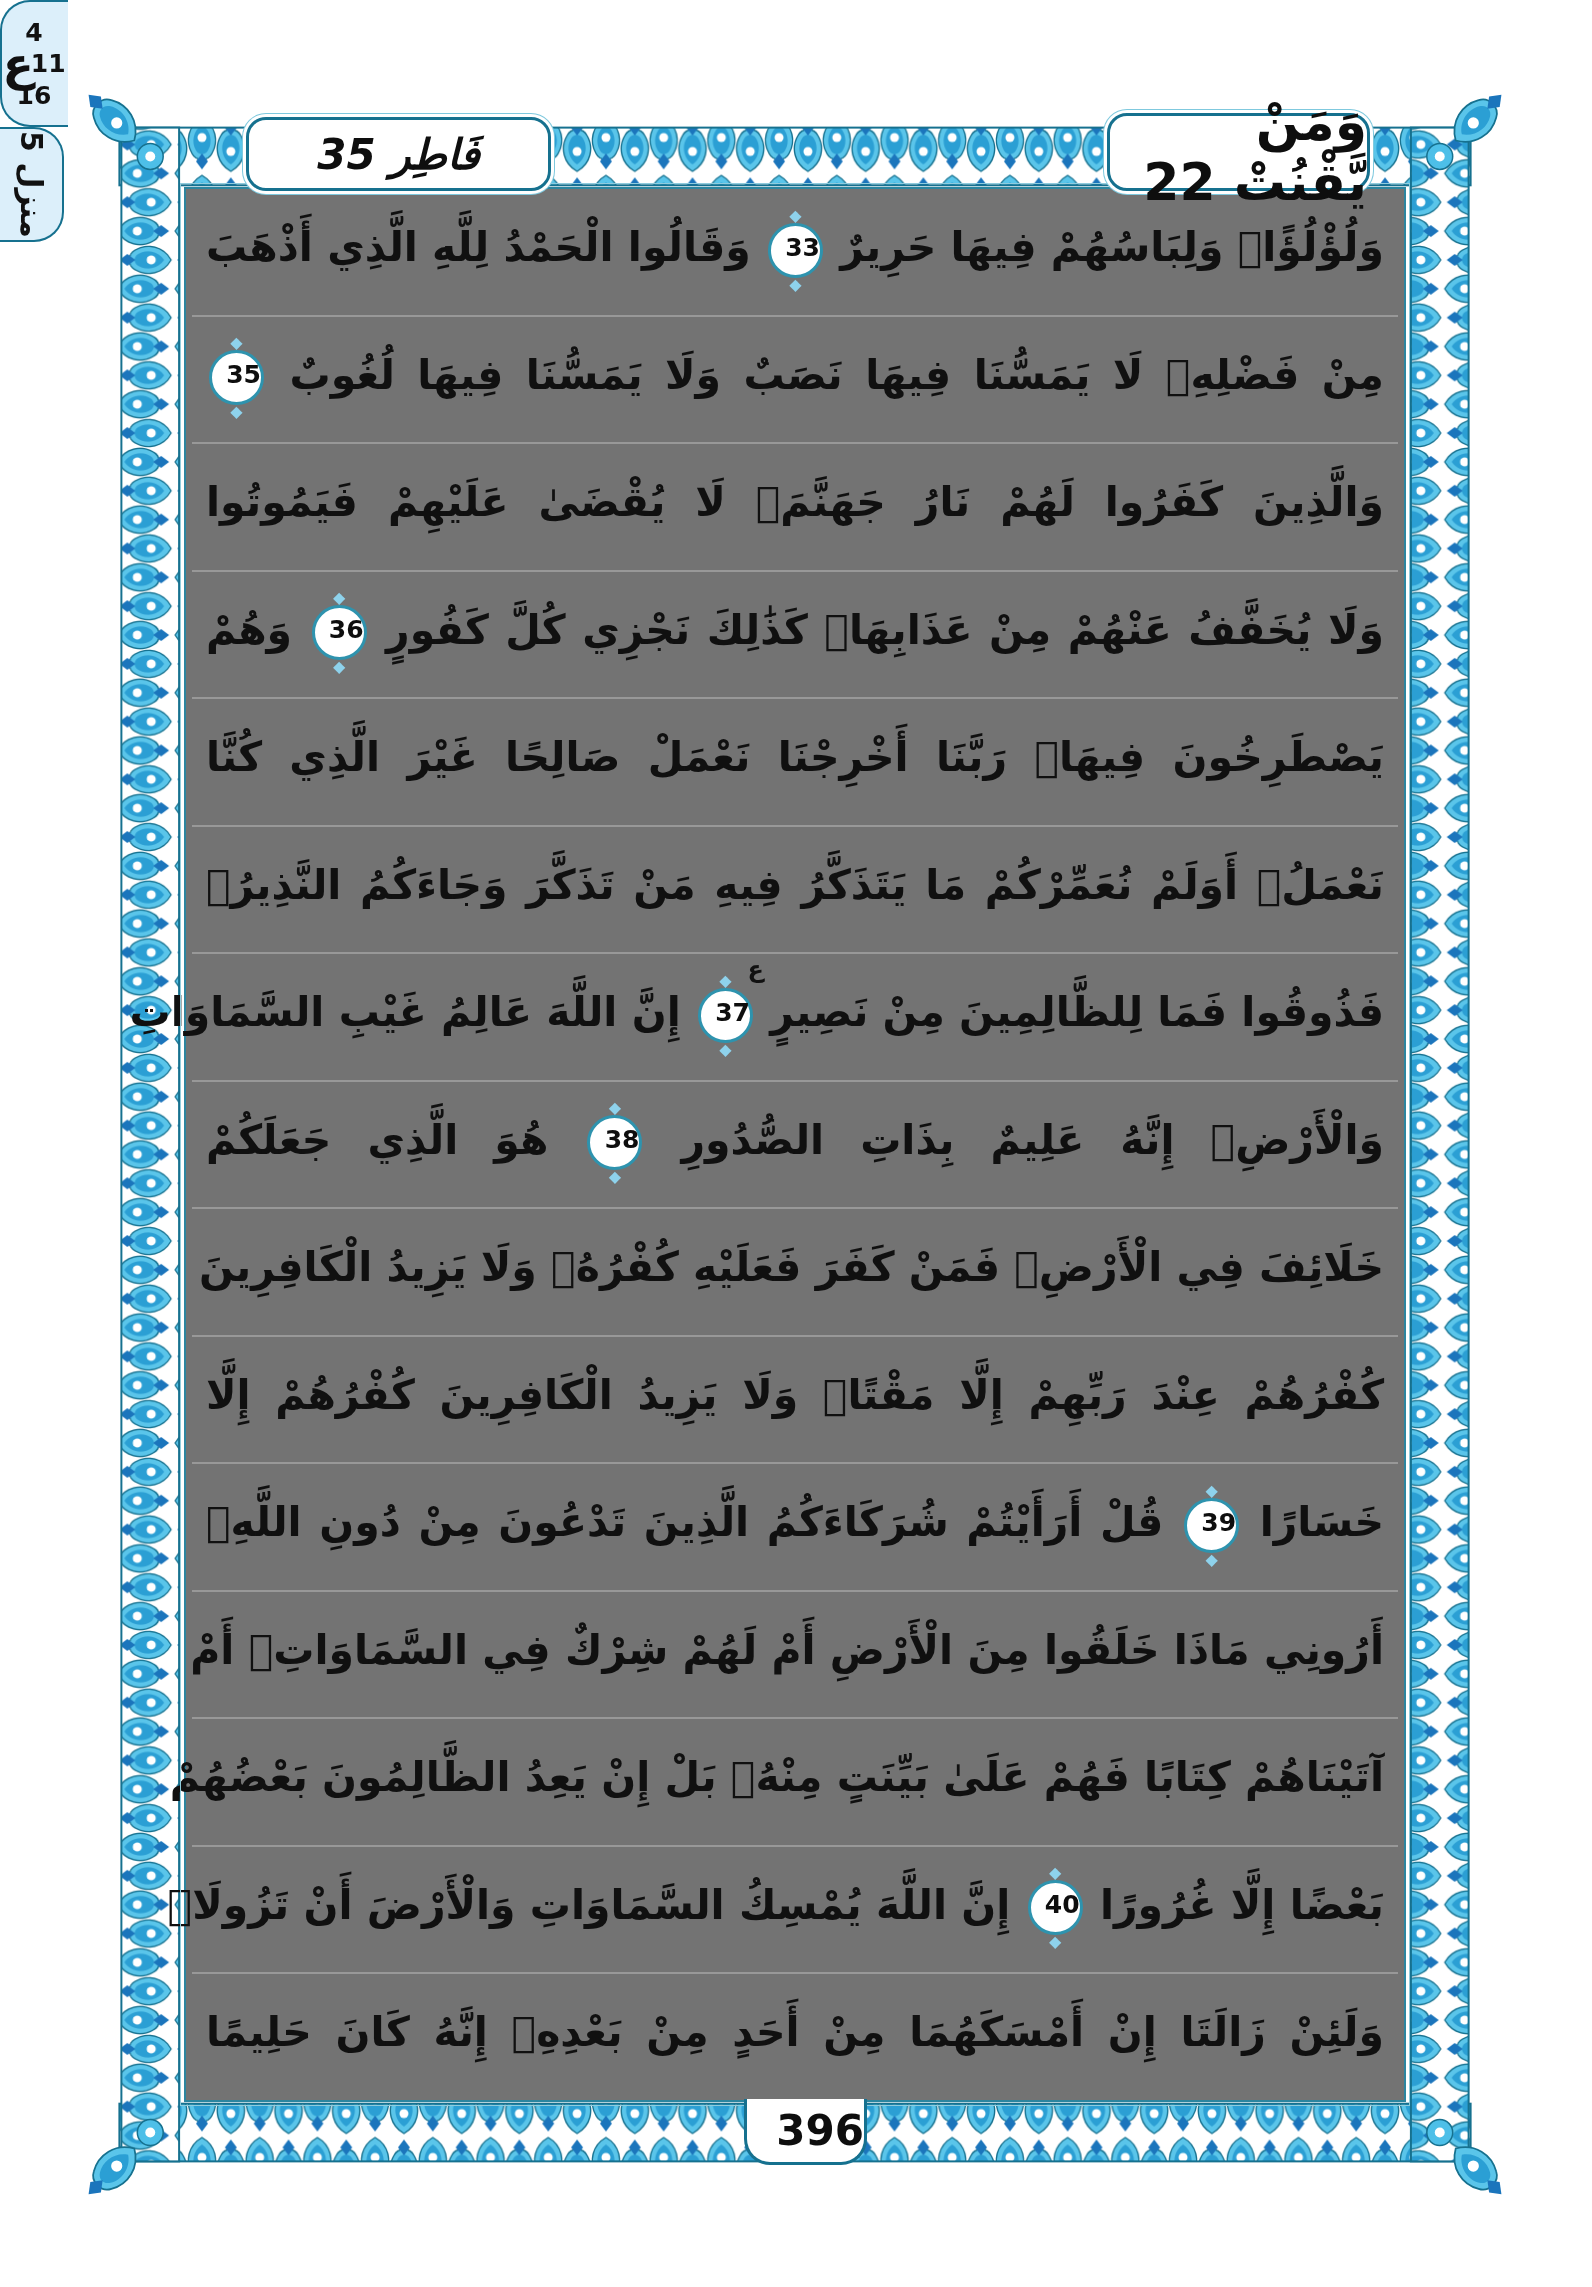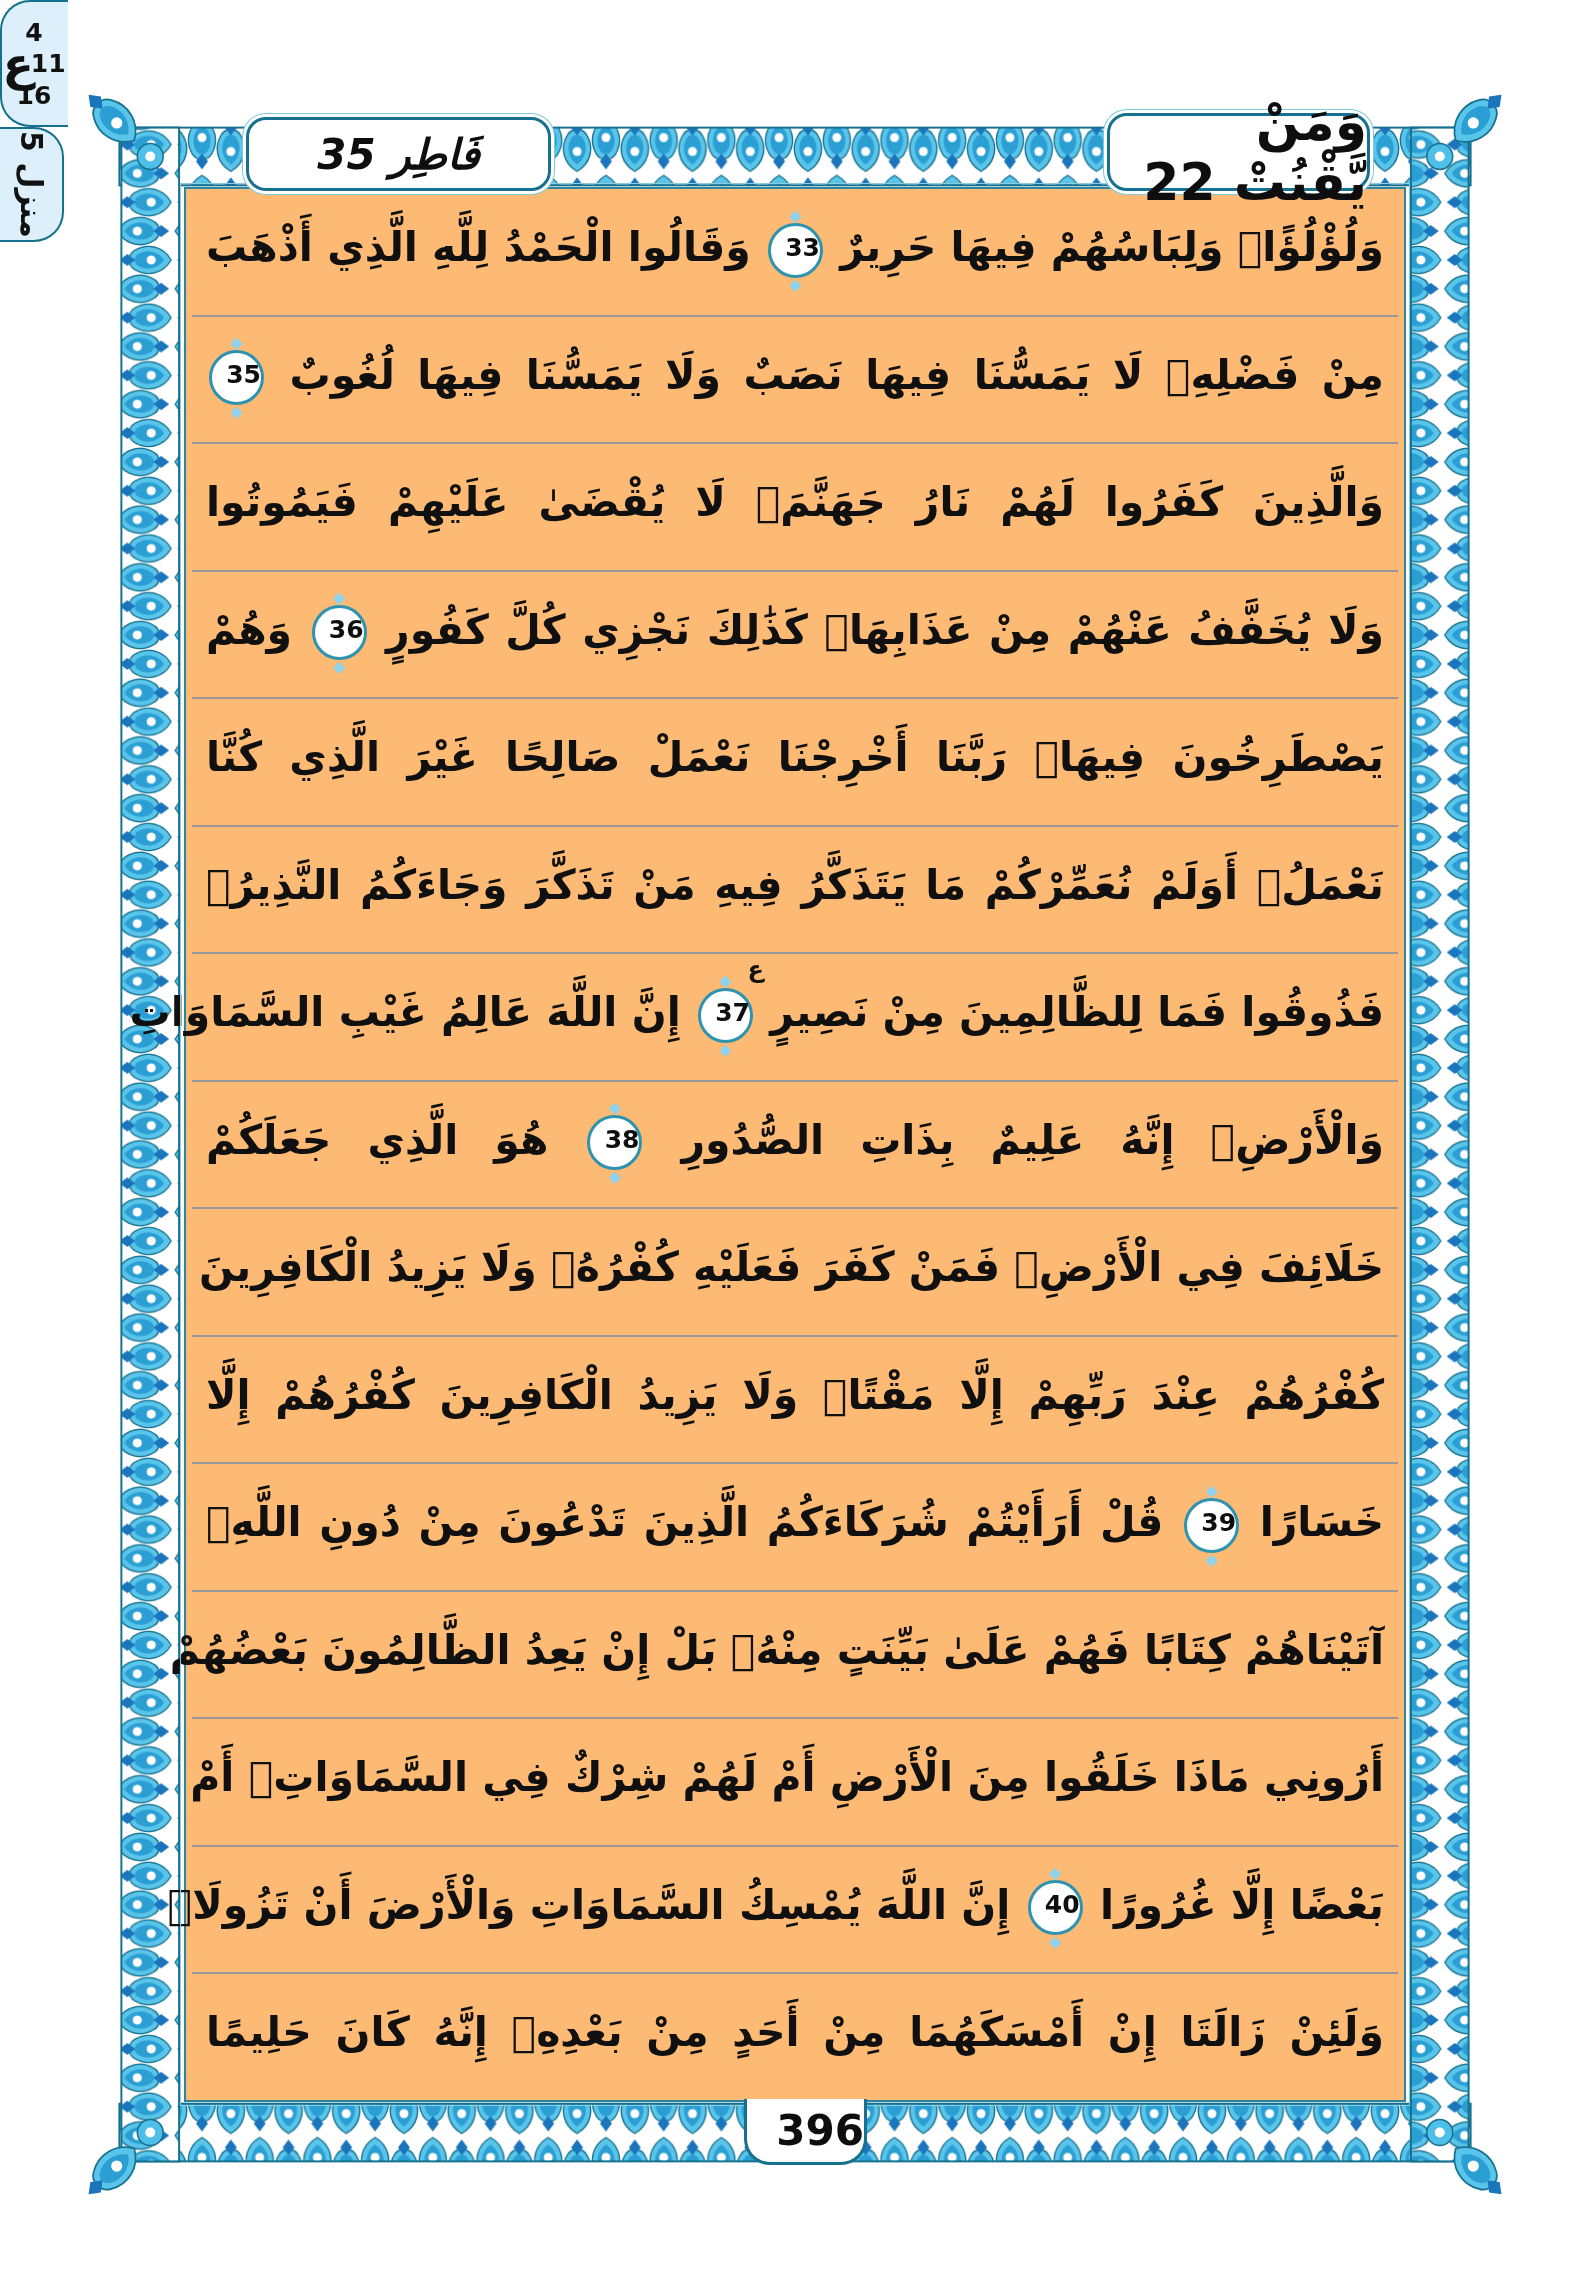--- a/index.html
+++ b/index.html
@@ -31,21 +31,21 @@
   
   .tab-manzil{left:117px;top:1871px;width:62px;height:111px;background:#dceffa;
        border:2.5px solid #16718f;border-left:none;border-radius:0 30px 30px 0;
        z-index:4;display:flex;align-items:center;justify-content:center;}
   .tab-manzil .rot{transform:rotate(90deg);white-space:nowrap;direction:ltr;
        font-size:30px;font-weight:bold;color:#111;}
 
   
   .text-panel{position:absolute;left:184px;top:187px;width:1222px;height:1915px;z-index:2;
        box-sizing:border-box;border:2.5px solid #2c859f;outline:1px solid #8fccdd;outline-offset:3px;
-       background:#fdba74;display:flex;flex-direction:column;padding:0 6px;}
+       background:#737373;display:flex;flex-direction:column;padding:0 6px;}
   .line{flex:1;direction:rtl;text-align:justify;text-align-last:justify;
        font-family:"DejaVu Sans",sans-serif;font-weight:bold;color:#101010;
        font-size:41px;line-height:117px;padding:0 14px;white-space:nowrap;overflow:visible;}
   .line:not(:last-child){border-bottom:2px solid #989898;}
 
   
   .ayah{display:inline-block;width:49px;height:49px;border:3px solid #2e93ae;border-radius:50%;
        background:#fff;color:#0e0e0e;font-size:25px;line-height:43px;text-align:center;
        vertical-align:middle;position:relative;margin:0 3px;font-weight:bold;}
   .ayah::before,.ayah::after{content:"◆";position:absolute;left:50%;transform:translateX(-50%);
@@ -135,20 +135,20 @@
       <div class="line"><span>مِنْ فَضْلِهِۚ لَا يَمَسُّنَا فِيهَا نَصَبٌ وَلَا يَمَسُّنَا فِيهَا لُغُوبٌ</span> <span class="ayah">35</span> </div>
       <div class="line"><span>وَالَّذِينَ كَفَرُوا لَهُمْ نَارُ جَهَنَّمَۚ لَا يُقْضَىٰ عَلَيْهِمْ فَيَمُوتُوا</span> </div>
       <div class="line"><span>وَلَا يُخَفَّفُ عَنْهُمْ مِنْ عَذَابِهَاۚ كَذَٰلِكَ نَجْزِي كُلَّ كَفُورٍ</span> <span class="ayah">36</span> <span>وَهُمْ</span> </div>
       <div class="line"><span>يَصْطَرِخُونَ فِيهَاۚ رَبَّنَا أَخْرِجْنَا نَعْمَلْ صَالِحًا غَيْرَ الَّذِي كُنَّا</span> </div>
       <div class="line"><span>نَعْمَلُۚ أَوَلَمْ نُعَمِّرْكُمْ مَا يَتَذَكَّرُ فِيهِ مَنْ تَذَكَّرَ وَجَاءَكُمُ النَّذِيرُۖ</span> </div>
       <div class="line"><span>فَذُوقُوا فَمَا لِلظَّالِمِينَ مِنْ نَصِيرٍ</span> <span class="ayah">37<span class="ruku-sup">ع</span></span> <span>إِنَّ اللَّهَ عَالِمُ غَيْبِ السَّمَاوَاتِ</span> </div>
       <div class="line"><span>وَالْأَرْضِۚ إِنَّهُ عَلِيمٌ بِذَاتِ الصُّدُورِ</span> <span class="ayah">38</span> <span>هُوَ الَّذِي جَعَلَكُمْ</span> </div>
       <div class="line"><span>خَلَائِفَ فِي الْأَرْضِۚ فَمَنْ كَفَرَ فَعَلَيْهِ كُفْرُهُۖ وَلَا يَزِيدُ الْكَافِرِينَ</span> </div>
       <div class="line"><span>كُفْرُهُمْ عِنْدَ رَبِّهِمْ إِلَّا مَقْتًاۖ وَلَا يَزِيدُ الْكَافِرِينَ كُفْرُهُمْ إِلَّا</span> </div>
       <div class="line"><span>خَسَارًا</span> <span class="ayah">39</span> <span>قُلْ أَرَأَيْتُمْ شُرَكَاءَكُمُ الَّذِينَ تَدْعُونَ مِنْ دُونِ اللَّهِۖ</span> </div>
+      <div class="line"><span>أَرُونِي مَاذَا خَلَقُوا مِنَ الْأَرْضِ أَمْ لَهُمْ شِرْكٌ فِي السَّمَاوَاتِۚ أَمْ</span> </div>
       <div class="line"><span>آتَيْنَاهُمْ كِتَابًا فَهُمْ عَلَىٰ بَيِّنَتٍ مِنْهُۚ بَلْ إِنْ يَعِدُ الظَّالِمُونَ بَعْضُهُمْ</span> </div>
-      <div class="line"><span>أَرُونِي مَاذَا خَلَقُوا مِنَ الْأَرْضِ أَمْ لَهُمْ شِرْكٌ فِي السَّمَاوَاتِۚ أَمْ</span> </div>
       <div class="line"><span>بَعْضًا إِلَّا غُرُورًا</span> <span class="ayah">40</span> <span>إِنَّ اللَّهَ يُمْسِكُ السَّمَاوَاتِ وَالْأَرْضَ أَنْ تَزُولَاۚ</span> </div>
       <div class="line"><span>وَلَئِنْ زَالَتَا إِنْ أَمْسَكَهُمَا مِنْ أَحَدٍ مِنْ بَعْدِهِۚ إِنَّهُ كَانَ حَلِيمًا</span> </div>
     </div>
 
 </div>
 
 
 </body></html>

